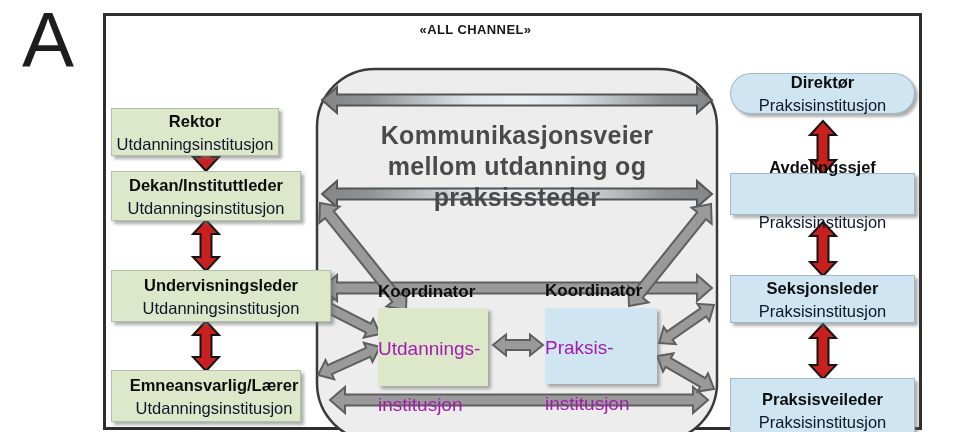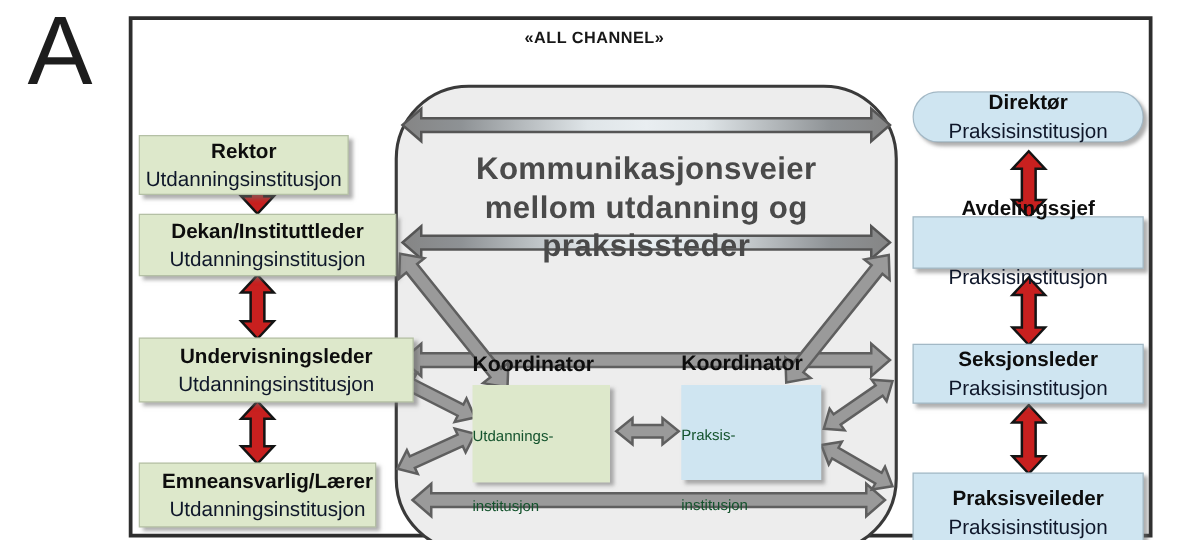--- a/index.html
+++ b/index.html
@@ -39,21 +39,21 @@
   .edu{background:var(--education-box,#dde8cb);}
   .prac{background:var(--practice-box,#cfe5f1);border-color:rgba(60,80,95,0.3);}
   .coord-box{
     position:absolute;box-sizing:border-box;z-index:3;
     display:flex;flex-direction:column;justify-content:center;
     text-align:left;
     box-shadow:3px 3px 3px rgba(110,110,110,0.55);
     gap:34px;
   }
   .coord-box .role{font-size:17px;font-weight:bold;color:#0d0d0d;line-height:25px;}
-  .coord-box .org{font-size:12px;color:#14532d;line-height:22px;}
+  .coord-box .org{font-size:19px;color:#a21caf;line-height:22px;}
 </style>
 </head>
 <body>
 
 <div class="figure-label">A</div>
 
 <div class="frame"></div>
 
 <div class="all-channel">«ALL CHANNEL»</div>
 
@@ -94,21 +94,21 @@
 <div class="center-title">
   <div>Kommunikasjonsveier</div>
   <div>mellom utdanning og</div>
   <div>praksissteder</div>
 </div>
 
 <div class="role-box edu" style="left:111px;top:72px;width:168px;height:48px;margin-top:36px;">
   <div class="role">Rektor</div>
   <div class="org">Utdanningsinstitusjon</div>
 </div>
-<div class="role-box edu" style="left:111px;top:171px;width:206px;height:50px;">
+<div class="role-box edu" style="left:111px;top:171px;width:190px;height:50px;">
   <div class="role">Dekan/Instituttleder</div>
   <div class="org">Utdanningsinstitusjon</div>
 </div>
 <div class="role-box edu" style="left:111px;top:270px;width:220px;height:52px;">
   <div class="role">Undervisningsleder</div>
   <div class="org">Utdanningsinstitusjon</div>
 </div>
 <div class="role-box edu" style="left:111px;top:370px;width:190px;height:52px;padding-left:16px;">
   <div class="role">Emneansvarlig/Lærer</div>
   <div class="org">Utdanningsinstitusjon</div>

